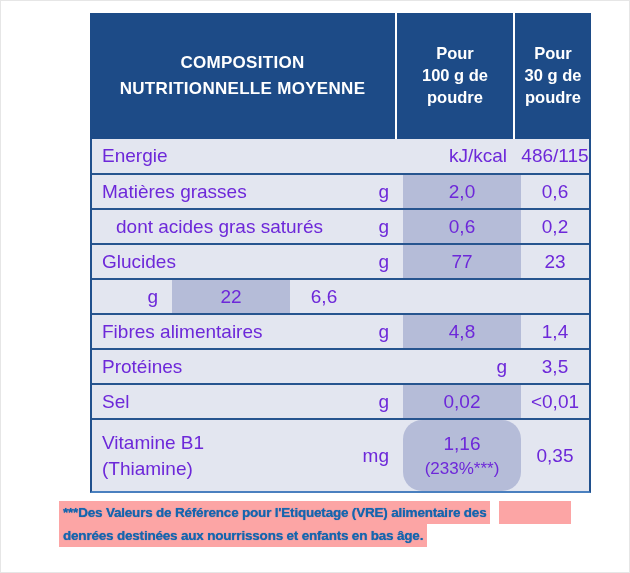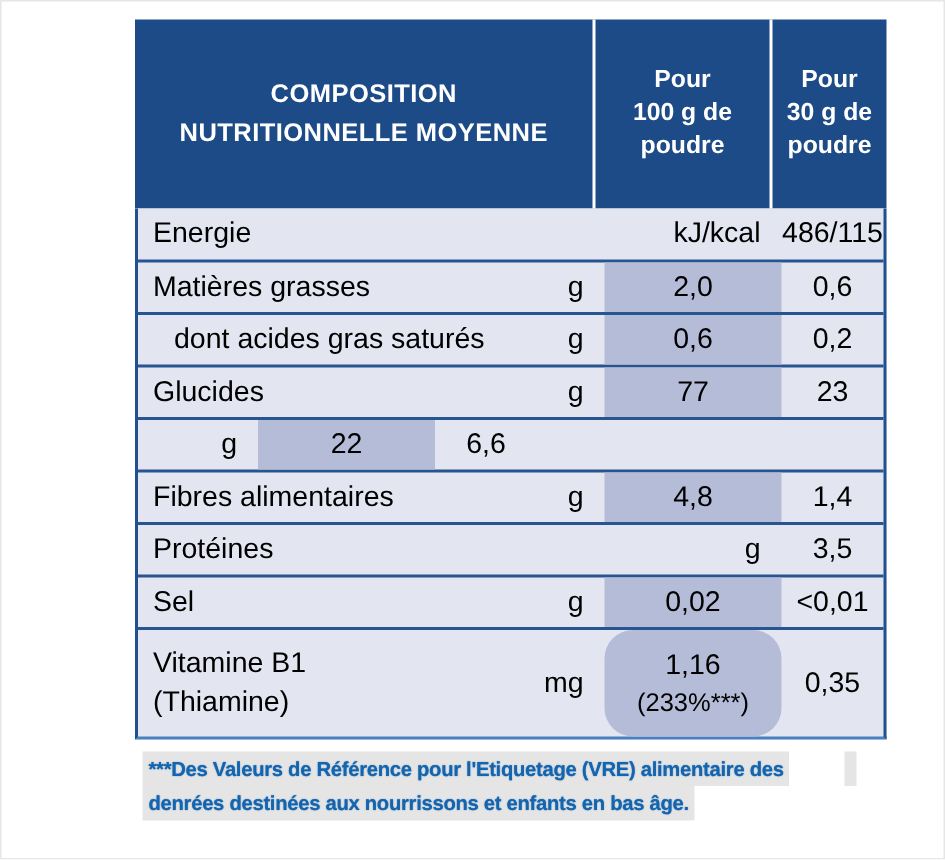--- a/index.html
+++ b/index.html
@@ -28,39 +28,39 @@
   
   .tbody {
     border-left:2px solid #20508d;
     border-right:2px solid #20508d;
     border-bottom:2px solid #4a80bf;
     background:#e3e6f0;
   }
   .row { display:flex; height:35px; border-top:2px solid #27558f; }
   .row.first { height:34px; border-top:none; }
   .row.tall { height:73px; }
-  .cell { display:flex; align-items:center; color:#000000; font-size:19px; }
+  .cell { display:flex; align-items:center; color:#6d28d9; font-size:19px; }
   .cell.label { flex:1; padding-left:10px; }
   .cell.label.indent { padding-left:24px; }
   .cell.label.multiline { white-space:pre-line; line-height:1.35; }
   .cell.unit { width:80px; justify-content:flex-end; padding-right:14px; }
   .cell.v100 { width:118px; justify-content:center; background:#b5bcd8; }
   .cell.v30  { width:68px;  justify-content:center; }
   .cell.v100.stacked { flex-direction:column; justify-content:center; line-height:1.25;border-radius:19px; }
   .cell.v100 .note { font-size:17px; margin-top:2px; }
   
   .footnote {
     position:absolute; left:58px; top:500px; width:512px;
     color:#1565ae; font-weight:bold; font-size:13.5px; letter-spacing:-0.2px;
     text-shadow:0 0 0.8px rgba(21,101,174,0.9);
   }
   .fline { display:flex; height:23px; align-items:stretch; }
   .fblock {
-    background:#e5e5e5; display:flex; align-items:center;
-    padding:0 4px; white-space:nowrap;margin-left:36px;
+    background:#fca5a5; display:flex; align-items:center;
+    padding:0 4px; white-space:nowrap;
   }
   .fgap { width:9px; }
   .ffill { flex:1; }
 </style>
 </head>
 <body>
 
 <div class="page">
   <div class="tableWrap">
 

